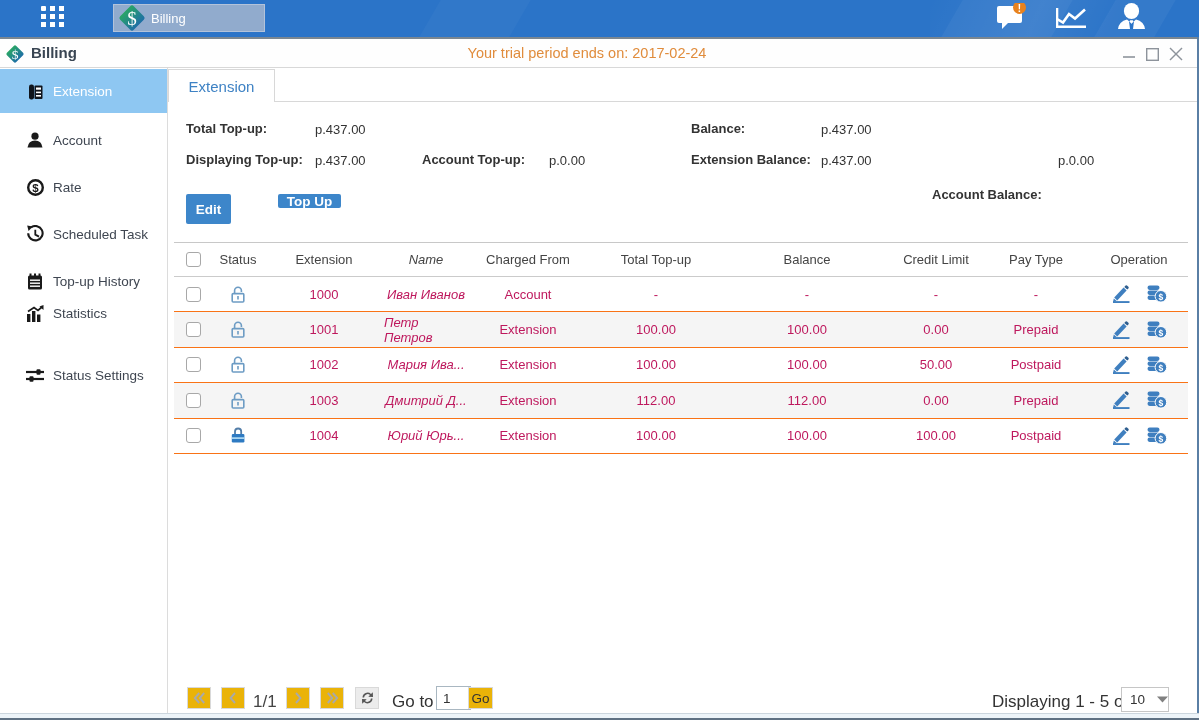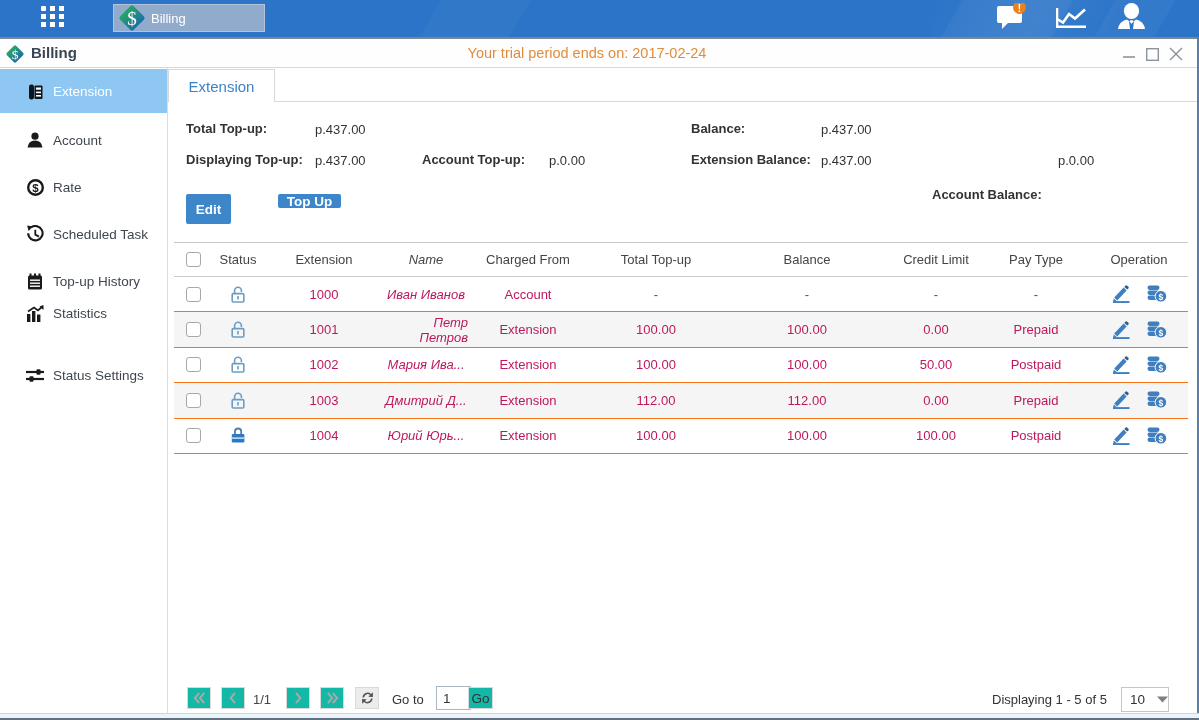--- a/index.html
+++ b/index.html
@@ -35,28 +35,28 @@
        display:flex;align-items:center;justify-content:center;color:#3e82c4;font-size:15px;}
   .lbl{font-weight:bold;color:#333;font-size:13px;white-space:nowrap;}
   .val{color:#333;font-size:13px;white-space:nowrap;}
   .btn{background:#3d86ca;color:#fff;font-size:13.5px;font-weight:bold;display:flex;align-items:center;justify-content:center;border-radius:2px;}
   
   .tbl{left:174px;top:242px;width:1014px;}
   .trow{display:flex;align-items:center;width:1014px;}
   .thead{height:33px;border-top:1px solid #c8c8c8;border-bottom:1px solid #cbcbcb;color:#444;font-size:13px;}
   .tr{height:34.4px;border-bottom:1px solid #f97316;color:#be185d;font-size:13px;}
   .tr.alt{background:#f5f5f5;}
-  .c{flex:none;text-align:right;display:flex;align-items:center;justify-content:center;overflow:hidden;}
+  .c{flex:none;text-align:left;display:flex;align-items:center;justify-content:center;overflow:hidden;}
   .c0{width:38px;}.c1{width:52px;}.c2{width:120px;}.c3{width:84px;font-style:italic;}.c4{width:120px;}
   .c5{width:136px;}.c6{width:166px;}.c7{width:92px;}.c8{width:108px;}.c9{width:98px;gap:16px;}
   .cb{width:13px;height:13px;border:1px solid #a8a8a8;border-radius:3px;background:#fff;}
   
-  .pgbtn{position:absolute;width:24px;height:22px;background:#14b8a6;border:1px solid #d9d9d9;box-sizing:border-box;
+  .pgbtn{position:absolute;width:24px;height:22px;background:#eab308;border:1px solid #d9d9d9;box-sizing:border-box;
     display:flex;align-items:center;justify-content:center;color:#b5b5b5;font-size:18px;}
-  .pgtxt{position:absolute;color:#555;font-size:13px;}
+  .pgtxt{position:absolute;color:#555;font-size:17px;}
 </style>
 </head>
 <body>
 
 <div class="abs topbar">
     <div class="abs streak1"></div>
 <div style="position:absolute;left:952px;top:0;width:110px;height:37px;background:rgba(255,255,255,.045);transform:skewX(-30deg);"></div>
 <div style="position:absolute;left:1105px;top:0;width:60px;height:37px;background:rgba(255,255,255,.045);transform:skewX(-30deg);"></div>
 <div style="position:absolute;left:430px;top:0;width:90px;height:37px;background:rgba(255,255,255,.03);transform:skewX(-30deg);"></div>
 </div>

